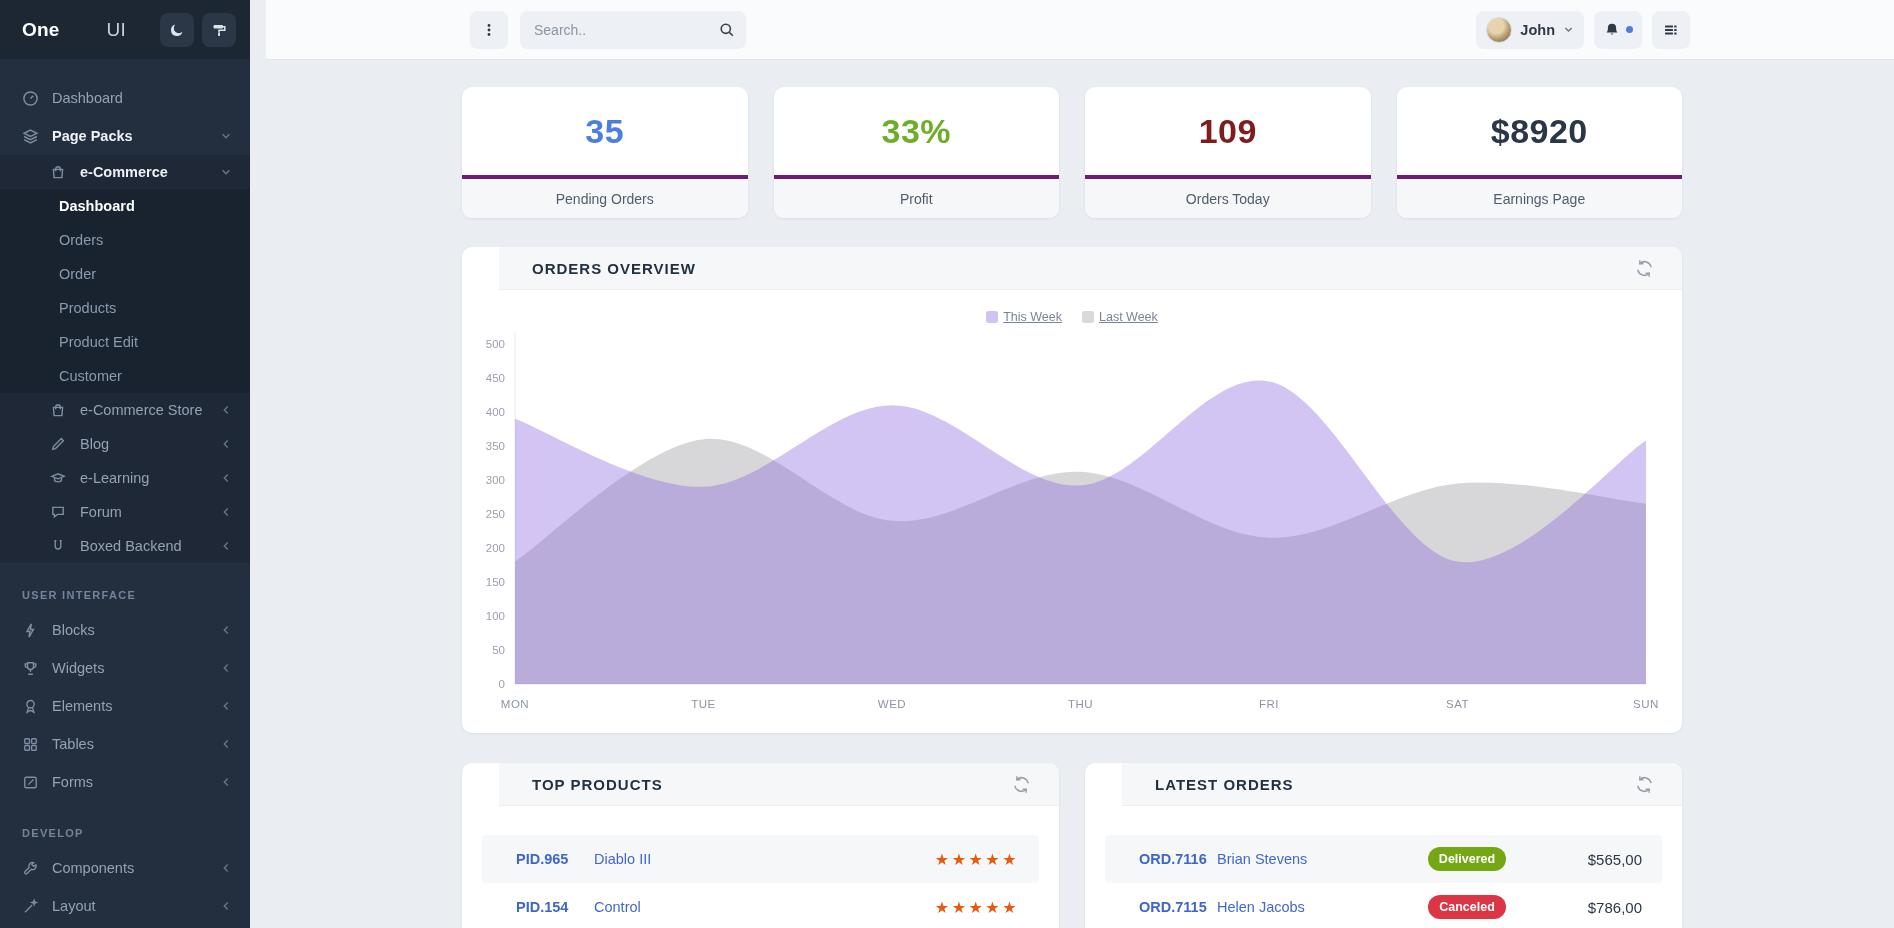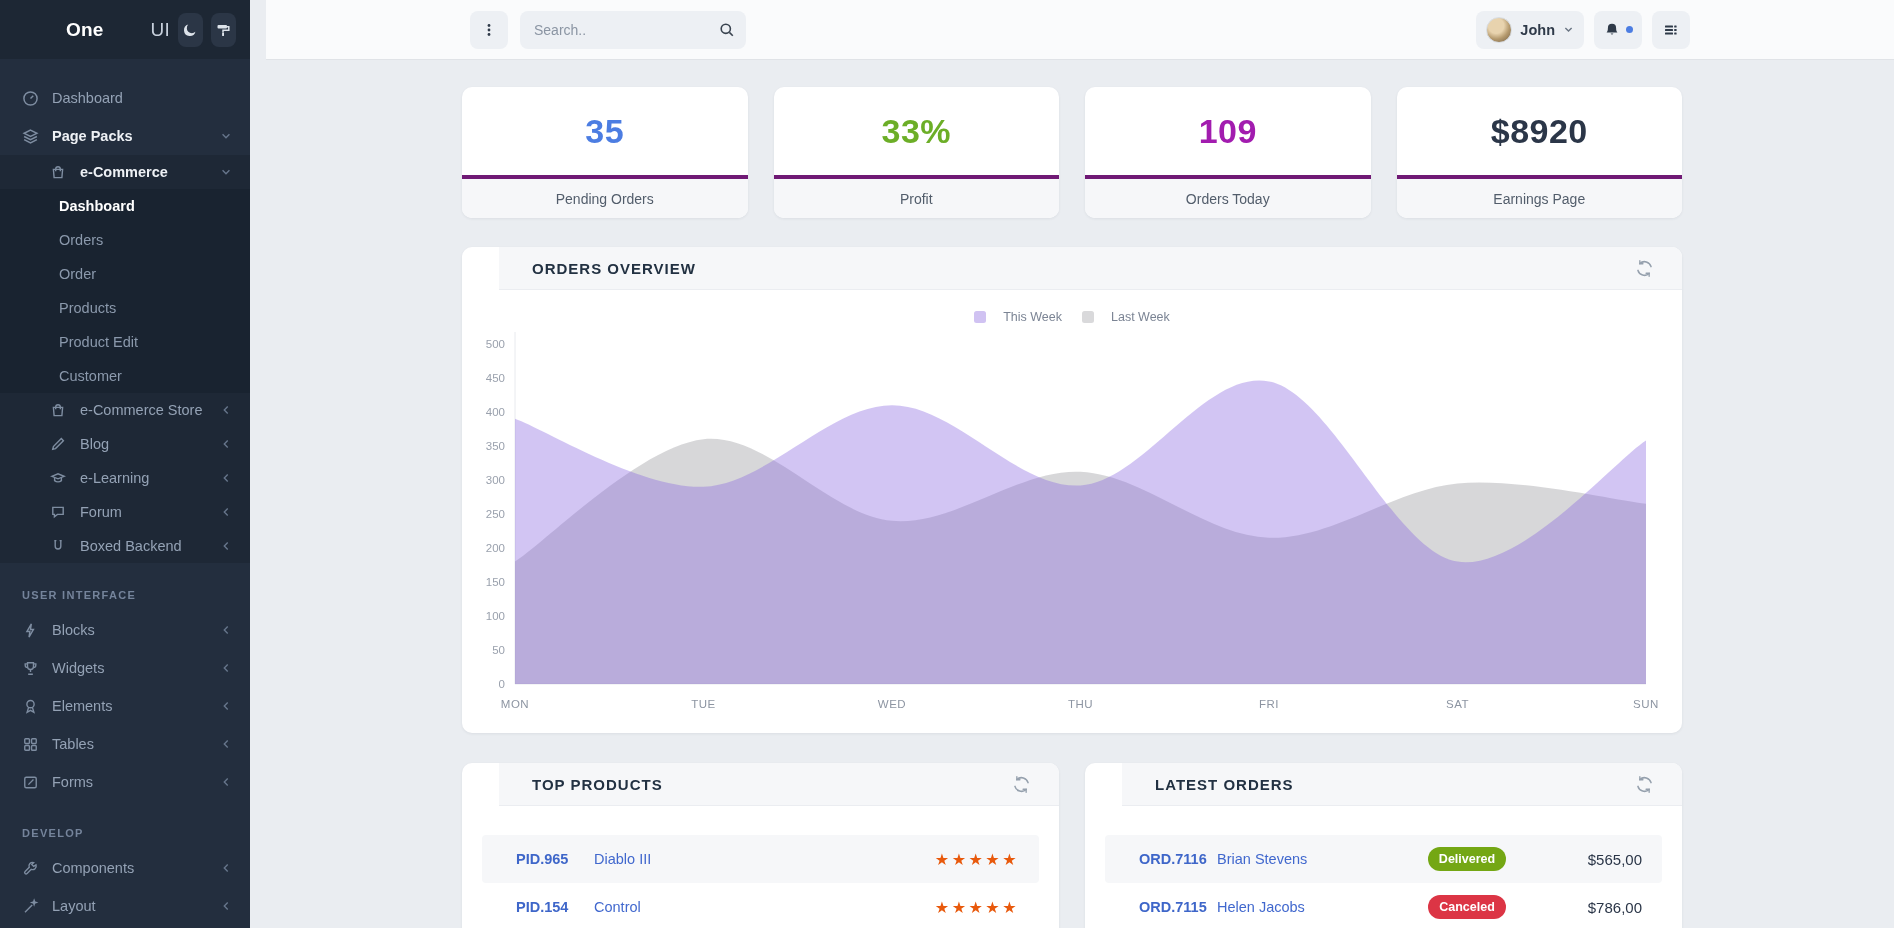--- a/index.html
+++ b/index.html
@@ -5,21 +5,21 @@
   * { margin:0; padding:0; box-sizing:border-box; }
   html,body { width:1894px; height:928px; overflow:hidden; background:#eaedf1;
     font-family:"Liberation Sans", sans-serif; }
 
   
   .sidebar { position:fixed; left:0; top:0; width:250px; height:928px;
     background:#232e3e; z-index:10; overflow:hidden; }
   .logo-band { height:59px; background:#1d2734; display:flex; align-items:center;
     padding:0 14px 0 22px; }
   .brand { font-size:19px; color:#ffffff; letter-spacing:.2px; flex:1; }
-  .brand b { font-weight:700;margin-left:44px; }
+  .brand b { font-weight:700; }
   .brand span { font-weight:400; color:#c7d0dc;margin-left:47px; }
   .band-btn { width:34px; height:34px; border-radius:8px; background:#2b3646;
     display:flex; align-items:center; justify-content:center; color:#dde3ea;
     margin-left:8px; cursor:pointer; }
   .nav { padding-top:20px; }
   .nav-item { position:relative; display:flex; align-items:center; height:38px;
     padding:0 18px 0 22px; color:#94a2b5; font-size:14.5px; cursor:pointer;
     text-decoration:none; }
   .nav-item .nic { width:17px; height:17px; margin-right:13px; display:flex;
     align-items:center; color:#7e8da1; flex:none; }
@@ -76,21 +76,21 @@
     overflow:hidden; }
   .panel-head { height:43px; background:#f6f7f9; border-bottom:1px solid #ebedf1;
     display:flex; align-items:center; padding:0 28px 0 33px;margin-left:37px; }
   .panel-title { font-size:15px; font-weight:700; letter-spacing:1px; color:#223142; flex:1; }
   .refresh { color:#95a0ad; display:flex; cursor:pointer; }
 
   .chart-panel { margin-top:29px; height:486px; }
   .chart-body { position:relative; height:443px; }
   .legend { position:absolute; top:20px; left:0; right:0; display:flex;
     justify-content:center; gap:20px; font-size:12.5px; color:#7b8494; }
-  .legend-item { display:flex; align-items:center; gap:17px; cursor:pointer; }
+  .legend-item { display:flex; align-items:center; gap:5px; cursor:pointer;text-decoration:underline; }
   .legend-swatch { width:12px; height:12px; border-radius:2.5px; }
   .ytick { fill:#9aa1ad; font-size:11.5px; text-anchor:end; }
   .xtick { fill:#8d95a2; font-size:11.5px; text-anchor:middle; letter-spacing:.5px; }
 
   .bottom-row { display:flex; gap:26px; margin-top:30px; }
   .half-panel { width:597px; height:320px; }
   .tbl { margin:29px 20px 0 20px; }
   .trow { display:flex; align-items:center; height:48px; padding:0 20px 0 34px;
     font-size:14.5px; }
   .trow.striped { background:#f6f7f9; border-radius:4px; }
@@ -417,21 +417,21 @@
     <div class="cards">
       <div class="stat-card">
         <div class="stat-value" style="color: rgb(76, 125, 226);">35</div>
         <div class="stat-foot">Pending Orders</div>
       </div>
       <div class="stat-card">
         <div class="stat-value" style="color: rgb(108, 174, 39);">33%</div>
         <div class="stat-foot">Profit</div>
       </div>
       <div class="stat-card">
-        <div class="stat-value" style="color: #a21caf;">109</div>
+        <div class="stat-value" style="color: #7f1d1d;">109</div>
         <div class="stat-foot">Orders Today</div>
       </div>
       <div class="stat-card">
         <div class="stat-value" style="color: rgb(43, 54, 72);">$8920</div>
         <div class="stat-foot">Earnings Page</div>
       </div>
     </div>
 
     <section class="panel chart-panel">
       <div class="panel-head">

